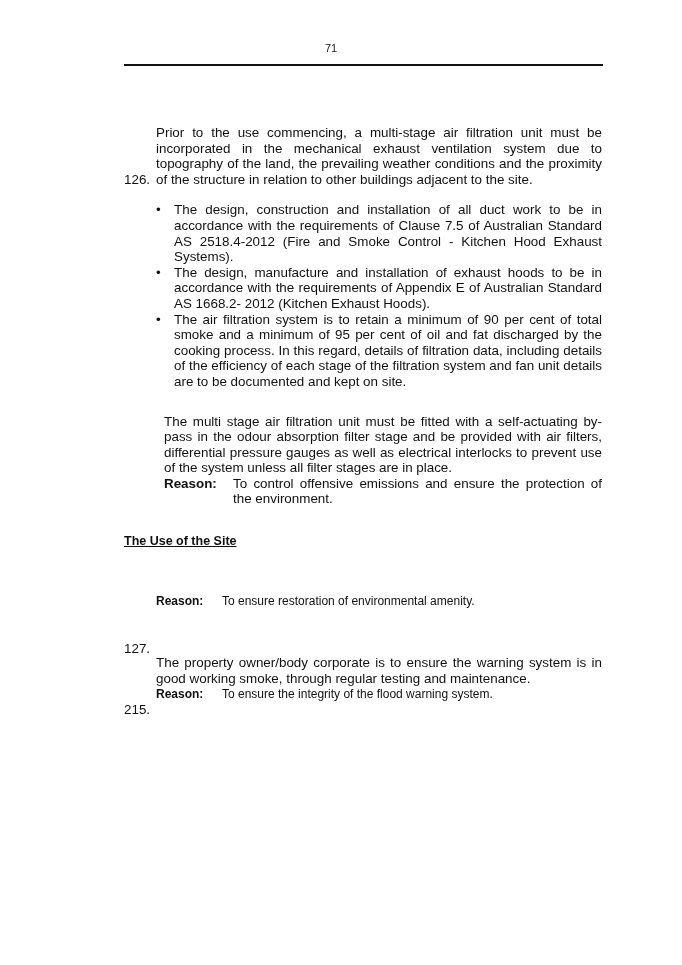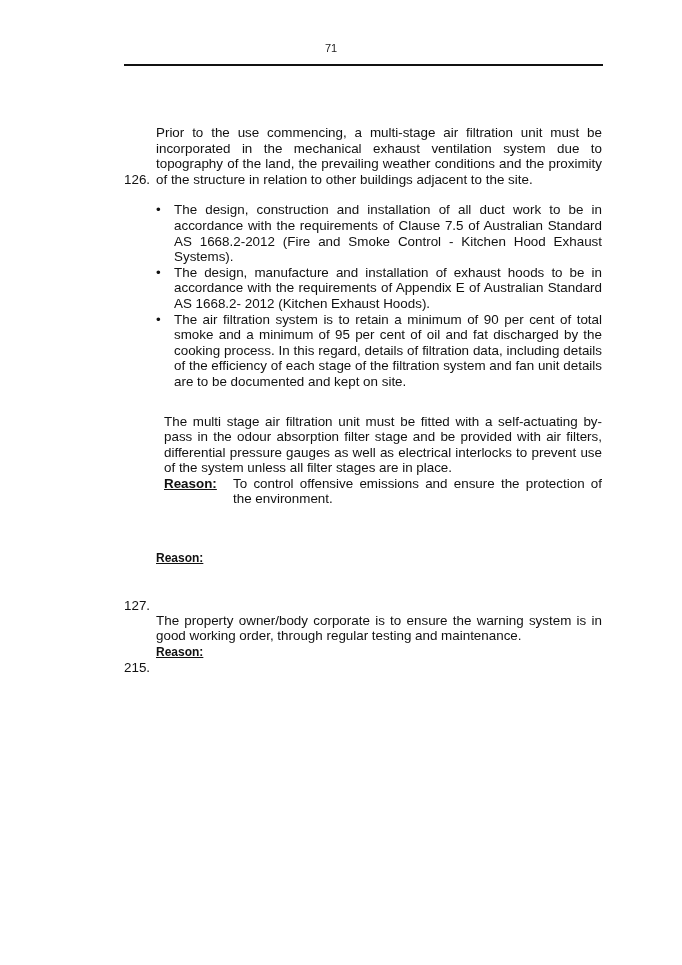--- a/index.html
+++ b/index.html
@@ -10,21 +10,21 @@
   .header-rule { position: absolute; top: 64px; left: 124px; width: 479px; height: 0;
                  border-top: 2px solid #111; }
   .content { position: absolute; top: 125px; left: 124px; width: 478px; font-size: 13.4px; line-height: 15.6px; }
   .cond { position: relative; padding-left: 32px; text-align: justify; }
   .cond .num { position: absolute; left: 0; top: 3px; margin-top: 44px; }
   .bullets { margin: 15px 0 0 30px; padding: 0; list-style: none; }
   .bullets li { position: relative; padding-left: 20px; text-align: justify; }
   .bullets li .dot { position: absolute; left: 2px; top: 0; }
   .para { margin: 24px 0 0 40px; text-align: justify; }
   .reason-row { display: flex; }
-  .reason-label { font-weight: bold; width: 69px; flex: none; text-decoration: underline; }
+  .reason-label { font-weight: bold; width: 69px; flex: none; }
   .reason-text { flex: 1; text-align: justify; }
   .reason-small { font-size: 12px; }
   .reason-small .reason-label { width: 66px; }
   .section-heading { margin-top: 27px; font-weight: bold; text-decoration: underline; font-size: 12.5px; }
   .gap-lg { margin-top: 44px; }
   .gap-xl { margin-top: 46px; }
   .cond .reason-small { margin-top: 1px; }
 </style>
 </head>
 <body>
@@ -35,50 +35,53 @@
 <div class="content">
 
   <div class="cond">
     <span class="num">126.</span>
     <div>Prior to the use commencing, a multi-stage air filtration unit must be incorporated in the mechanical exhaust ventilation system due to topography of the land, the prevailing weather conditions and the proximity of the structure in relation to other buildings adjacent to the site.</div>
   </div>
 
   <ul class="bullets">
     <li>
       <span class="dot">•</span>
-      <span>The design, construction and installation of all duct work to be in accordance with the requirements of Clause 7.5 of Australian Standard AS 1668.2-2012 (Fire and Smoke Control - Kitchen Hood Exhaust Systems).</span>
+      <span>The design, construction and installation of all duct work to be in accordance with the requirements of Clause 7.5 of Australian Standard AS 2518.4-2012 (Fire and Smoke Control - Kitchen Hood Exhaust Systems).</span>
     </li>
     <li>
       <span class="dot">•</span>
       <span>The design, manufacture and installation of exhaust hoods to be in accordance with the requirements of Appendix E of Australian Standard AS 1668.2- 2012 (Kitchen Exhaust Hoods).</span>
     </li>
     <li>
       <span class="dot">•</span>
       <span>The air filtration system is to retain a minimum of 90 per cent of total smoke and a minimum of 95 per cent of oil and fat discharged by the cooking process. In this regard, details of filtration data, including details of the efficiency of each stage of the filtration system and fan unit details are to be documented and kept on site.</span>
     </li>
   </ul>
 
   <div class="para">
     <div>The multi stage air filtration unit must be fitted with a self-actuating by-pass in the odour absorption filter stage and be provided with air filters, differential pressure gauges as well as electrical interlocks to prevent use of the system unless all filter stages are in place.</div>
     <div class="reason-row">
       <span class="reason-label">Reason:</span>
       <span class="reason-text">To control offensive emissions and ensure the protection of the environment.</span>
     </div>
   </div>
 
+  <div class="section-heading">The Use of the Site</div>
 
   <div class="cond gap-lg">
     <span class="num">127.</span>
     <div class="reason-row reason-small">
       <span class="reason-label">Reason:</span>
+      <span class="reason-text">To ensure restoration of environmental amenity.</span>
     </div>
   </div>
 
   <div class="cond gap-xl">
     <span class="num">215.</span>
-    <div>The property owner/body corporate is to ensure the warning system is in good working order, through regular testing and maintenance.</div>
+    <div>The property owner/body corporate is to ensure the warning system is in good working smoke, through regular testing and maintenance.</div>
     <div class="reason-row reason-small">
       <span class="reason-label">Reason:</span>
+      <span class="reason-text">To ensure the integrity of the flood warning system.</span>
     </div>
   </div>
 
 
 </div>
 
 </body></html>

